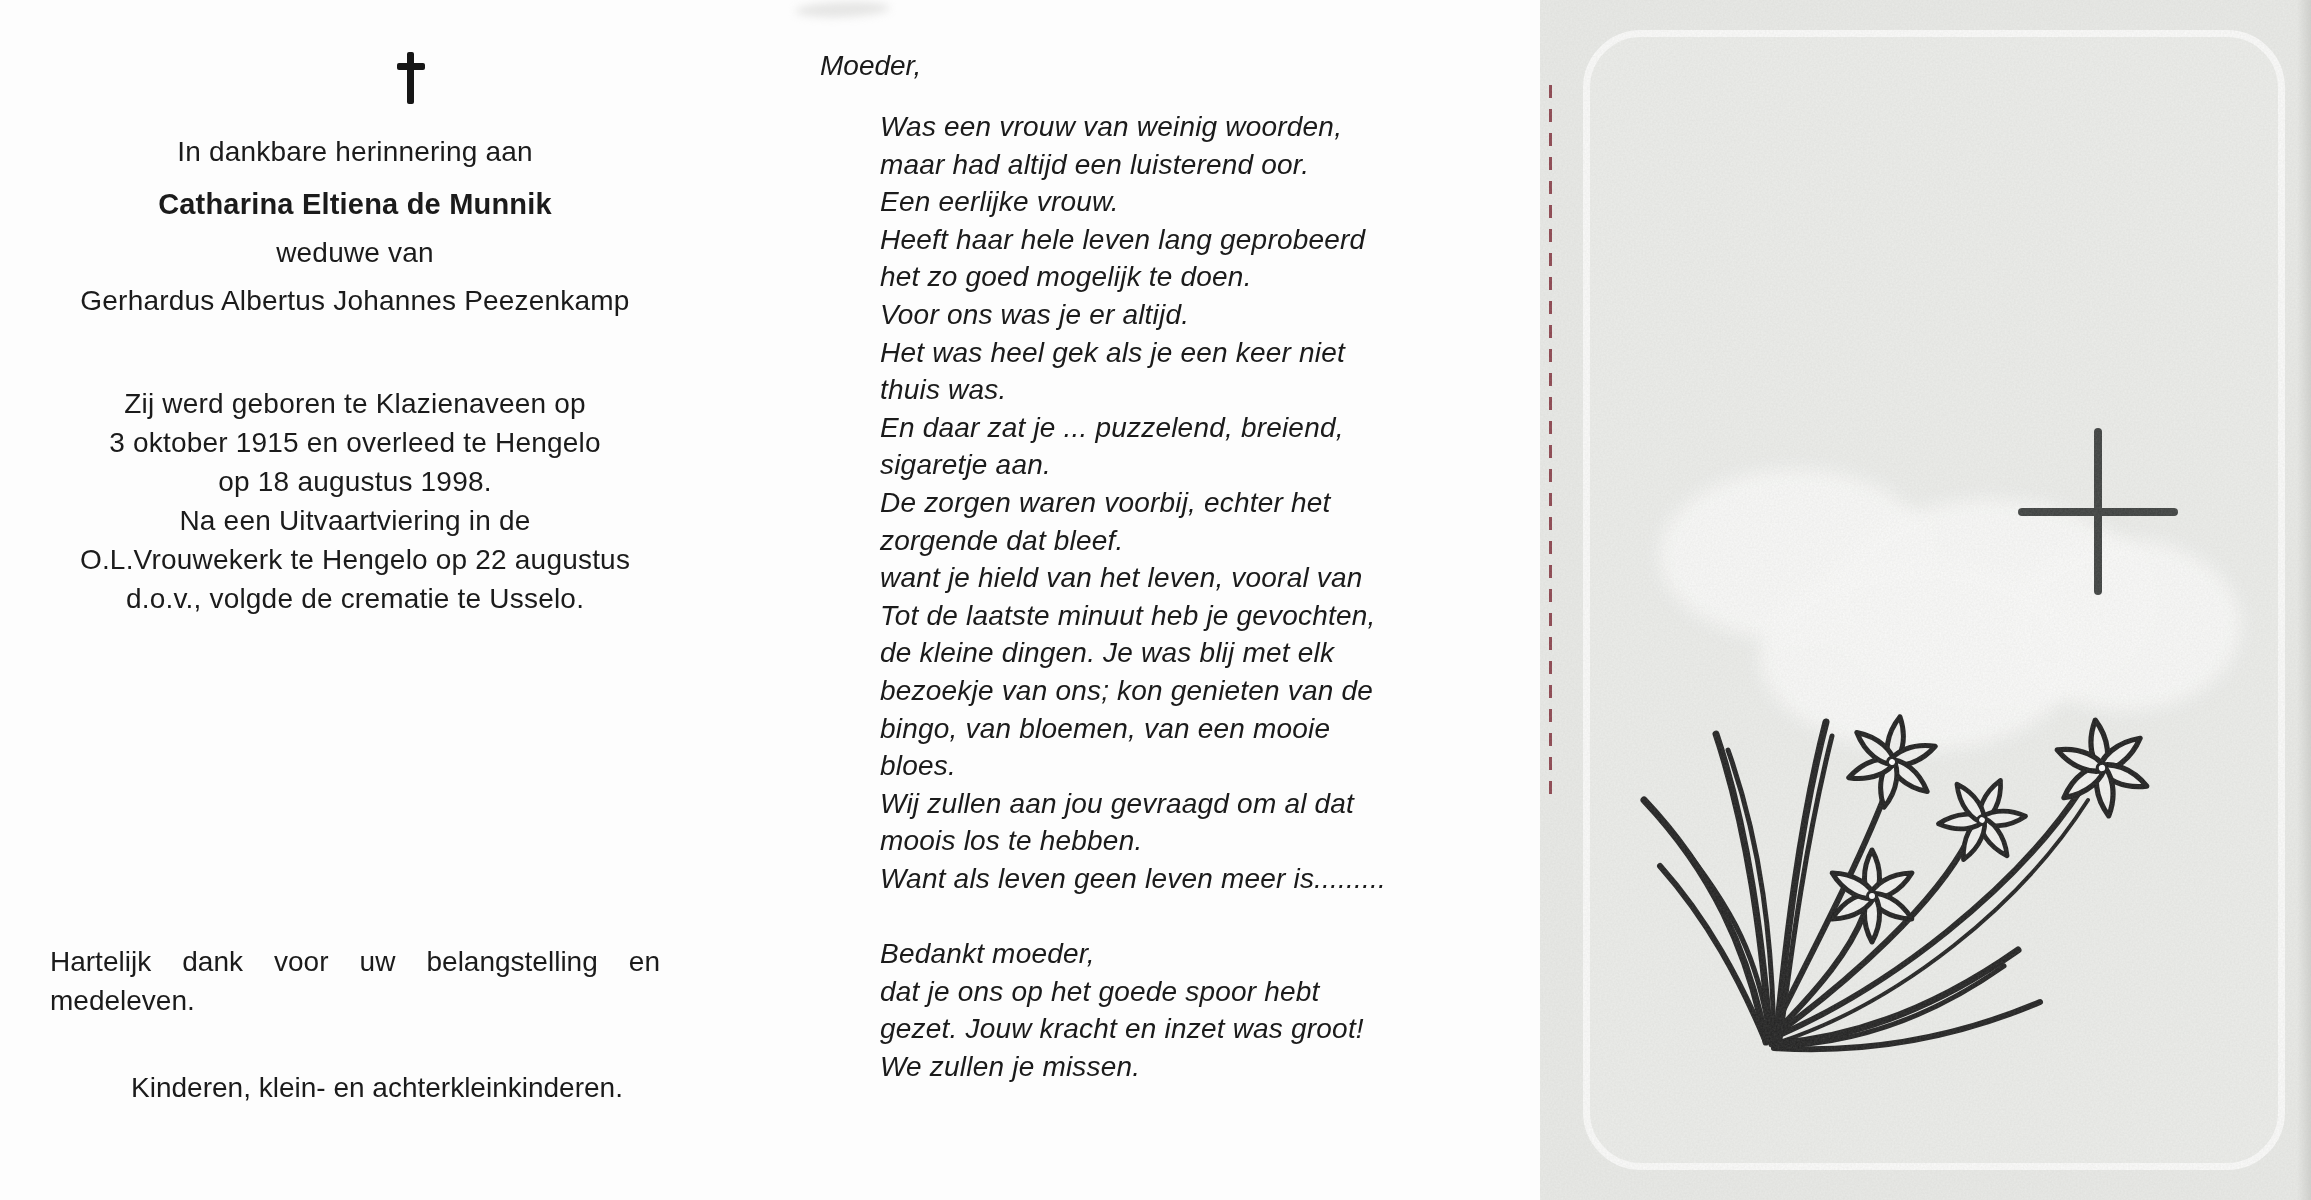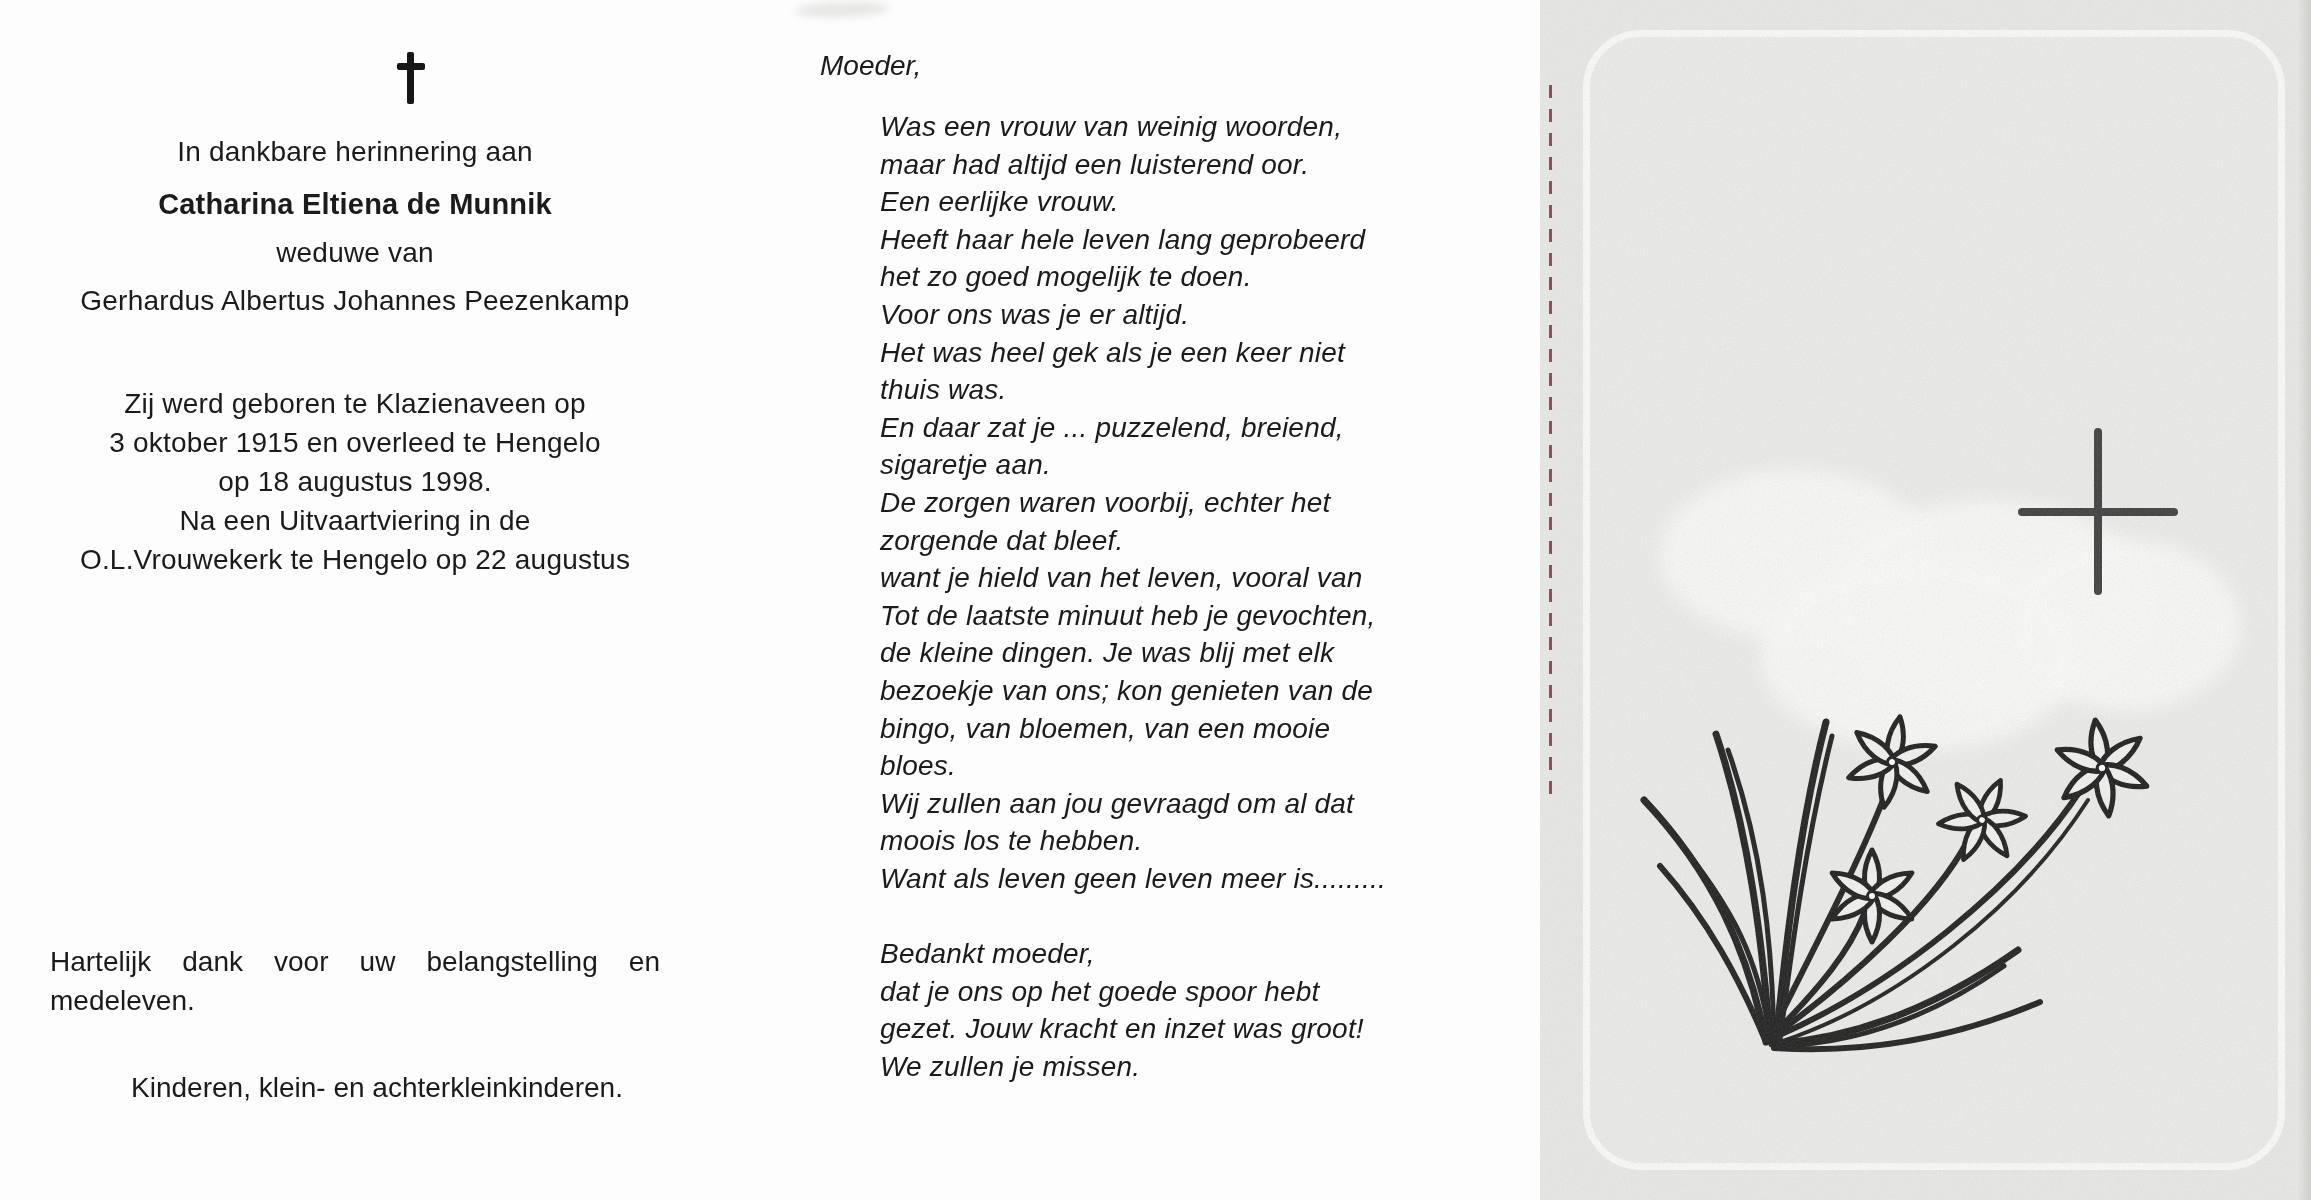--- a/index.html
+++ b/index.html
@@ -65,20 +65,21 @@
     <div class="lp-line lp-name">Catharina Eltiena de Munnik</div>
     <div class="lp-line lp-rel">weduwe van</div>
     <div class="lp-line lp-husband">Gerhardus Albertus Johannes Peezenkamp</div>
 
     <div class="lp-life">
         <div>Zij werd geboren te Klazienaveen op</div>
         <div>3 oktober 1915 en overleed te Hengelo</div>
         <div>op 18 augustus 1998.</div>
         <div>Na een Uitvaartviering in de</div>
         <div>O.L.Vrouwekerk te Hengelo op 22 augustus</div>
+        <div>d.o.v., volgde de crematie te Usselo.</div>
       </div>
 
     <div class="lp-thanks">
       <div class="justify-words">
           <span>Hartelijk</span>
           <span>dank</span>
           <span>voor</span>
           <span>uw</span>
           <span>belangstelling</span>
           <span>en</span>

